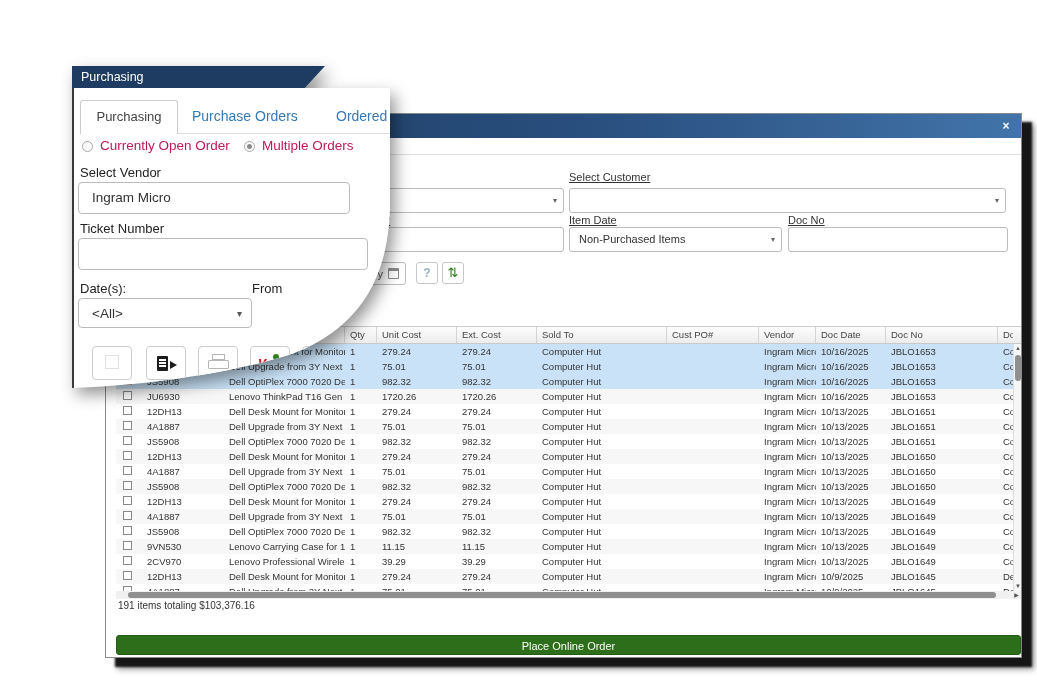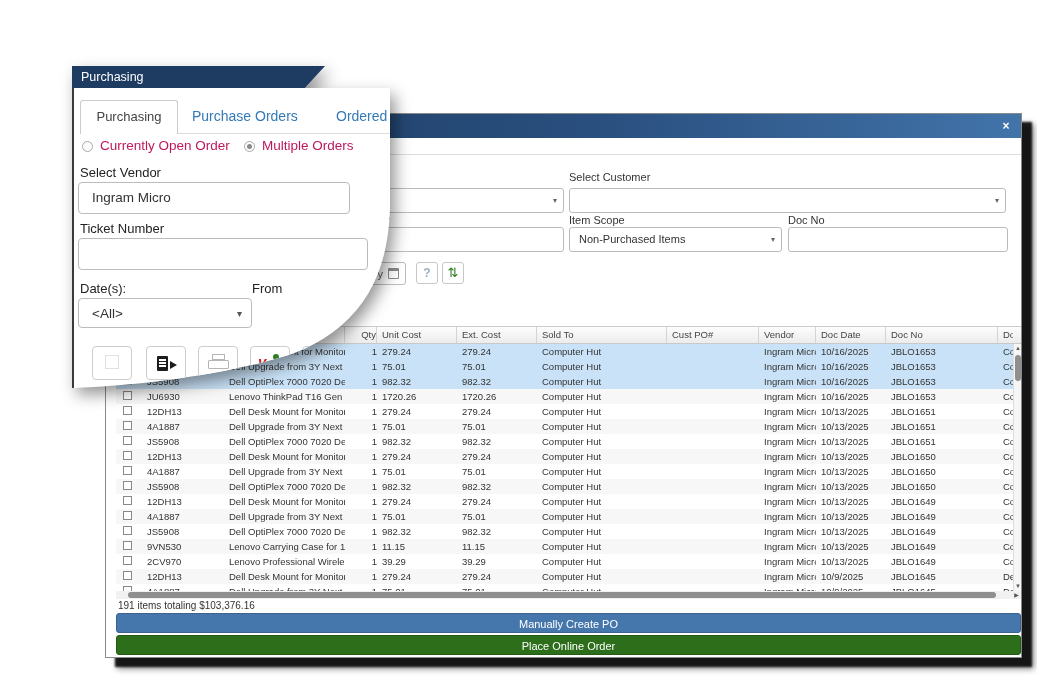--- a/index.html
+++ b/index.html
@@ -10,21 +10,21 @@
   
   .window { position:absolute; left:105px; top:113px; width:917px; height:545px;
             background:#fff; border:1px solid #8a8a8a;
             box-shadow: 10px 9px 2px rgba(12,12,12,0.93), 12px 11px 6px rgba(0,0,0,0.45); z-index:1; }
   .titlebar { position:absolute; left:0; top:0; right:0; height:24px;
               background:linear-gradient(90deg,#1c3a5e 0%, #2a5080 55%, #4274aa 100%); }
   .close-x { position:absolute; right:7px; top:4px; width:16px; height:16px; color:#fff;
              font-size:12px; font-weight:bold; text-align:center; line-height:16px; cursor:pointer; }
   .tabline { position:absolute; left:0; top:40px; right:0; height:1px; background:#ddd; }
 
-  .flabel { position:absolute; font-size:11px; color:#333; white-space:nowrap; }
+  .flabel { position:absolute; font-size:11px; color:#333; white-space:nowrap;text-decoration:underline; }
   .fselect, .finput { position:absolute; height:25px; border:1px solid #bcbcbc; border-radius:3px;
                       background:#fff; font-size:11px; color:#333; line-height:23px;
                       padding:0 18px 0 9px; white-space:nowrap; overflow:hidden; }
   .chev { position:absolute; right:6px; top:0; line-height:23px; font-size:8px; color:#666; }
 
   .sel-vendor-main { left:13px; top:74px; width:445px; }
   .lbl-customer { left:463px; top:57px; }
   .sel-customer { left:463px; top:74px; width:437px; }
   .lbl-ticket-main { left:213px; top:100px; }
   .inp-ticket-main { left:213px; top:113px; width:245px; }
@@ -44,21 +44,21 @@
 
   
   .grid { position:absolute; left:10px; top:212px; width:905px; height:265px; overflow:hidden;
           border-top:1px solid #ccc; font-size:9.5px; }
   .thead { display:flex; height:17px; background:linear-gradient(#fdfdfd,#ececec); border-bottom:1px solid #c9c9c9; color:#444; }
   .th { border-right:1px solid #d4d4d4; line-height:16px; padding-left:5px; white-space:nowrap; overflow:hidden; }
   .tr { display:flex; height:15px; line-height:15px; color:#333; background:#fff; }
   .tr:nth-child(even) { background:#f7f7f7; }
   .tr.selected { background:#c9e2f7; }
   .td { padding-left:5px; white-space:nowrap; overflow:hidden; }
-  .c0{width:26px; padding-left:0;} .c1{width:82px;} .c2{width:121px;} .c3{width:32px;text-align:right;}
+  .c0{width:26px; padding-left:0;} .c1{width:82px;} .c2{width:121px;} .c3{width:32px;}
   .c4{width:80px;} .c5{width:80px;} .c6{width:130px;} .c7{width:92px;}
   .c8{width:57px;} .c9{width:70px;} .c10{width:112px;} .c11{width:15px; border-right:none;}
   .cbx { display:inline-block; width:9px; height:9px; border:1px solid #888; background:#fff;
          margin:2px 0 0 7px; vertical-align:top; position:relative; cursor:pointer; }
   .cbx.checked::after { content:"✓"; position:absolute; left:0px; top:-3px; font-size:9px; color:#333; }
 
   .vscroll { position:absolute; right:0; top:17px; bottom:0; width:8px; background:#f6f6f6; border-left:1px solid #ddd; }
   .vscroll .arr { position:absolute; left:0; width:8px; height:9px; font-size:6px; color:#555; text-align:center; line-height:9px; cursor:pointer; }
   .vscroll .arr.up { top:0; } .vscroll .arr.down { bottom:0; }
   .vscroll .thumb { position:absolute; left:1px; top:11px; width:6px; height:26px; background:#8f8f8f; border-radius:3px; cursor:pointer; }
@@ -130,21 +130,21 @@
       <span class="chev">▾</span>
     </div>
     <div class="flabel lbl-customer">Select Customer</div>
     <div class="fselect sel-customer">
       <span></span>
       <span class="chev">▾</span>
     </div>
 
     <div class="flabel lbl-ticket-main">Ticket Number</div>
     <div class="finput inp-ticket-main"></div>
-    <div class="flabel lbl-scope">Item Scope</div>
+    <div class="flabel lbl-scope">Item Date</div>
     <div class="fselect sel-scope">
       <span>Non-Purchased Items</span>
       <span class="chev">▾</span>
     </div>
     <div class="flabel lbl-docno">Doc No</div>
     <div class="finput inp-docno"></div>
 
     <div class="inp-dateto">
       <span>/yyyy</span>
       <span class="cal-icon"></span>
@@ -412,21 +412,20 @@
         <div class="thumb"></div>
         <div class="arr down">▼</div>
       </div>
     </div>
     <div class="hscroll">
       <div class="thumb"></div>
       <div class="arr">▶</div>
     </div>
 
     <div class="summary">191 items totaling $103,376.16</div>
-    <div class="bigbtn btn-po">Manually Create PO</div>
     <div class="bigbtn btn-order">Place Online Order</div>
   </div>
 
   <div class="bubble-wrap">
     <div class="flag">Purchasing</div>
     <div class="bubble">
 
       <div class="tab-active">Purchasing</div>
       <div class="tab-link tab2">Purchase Orders</div>
       <div class="tab-link tab3">Ordered</div>

